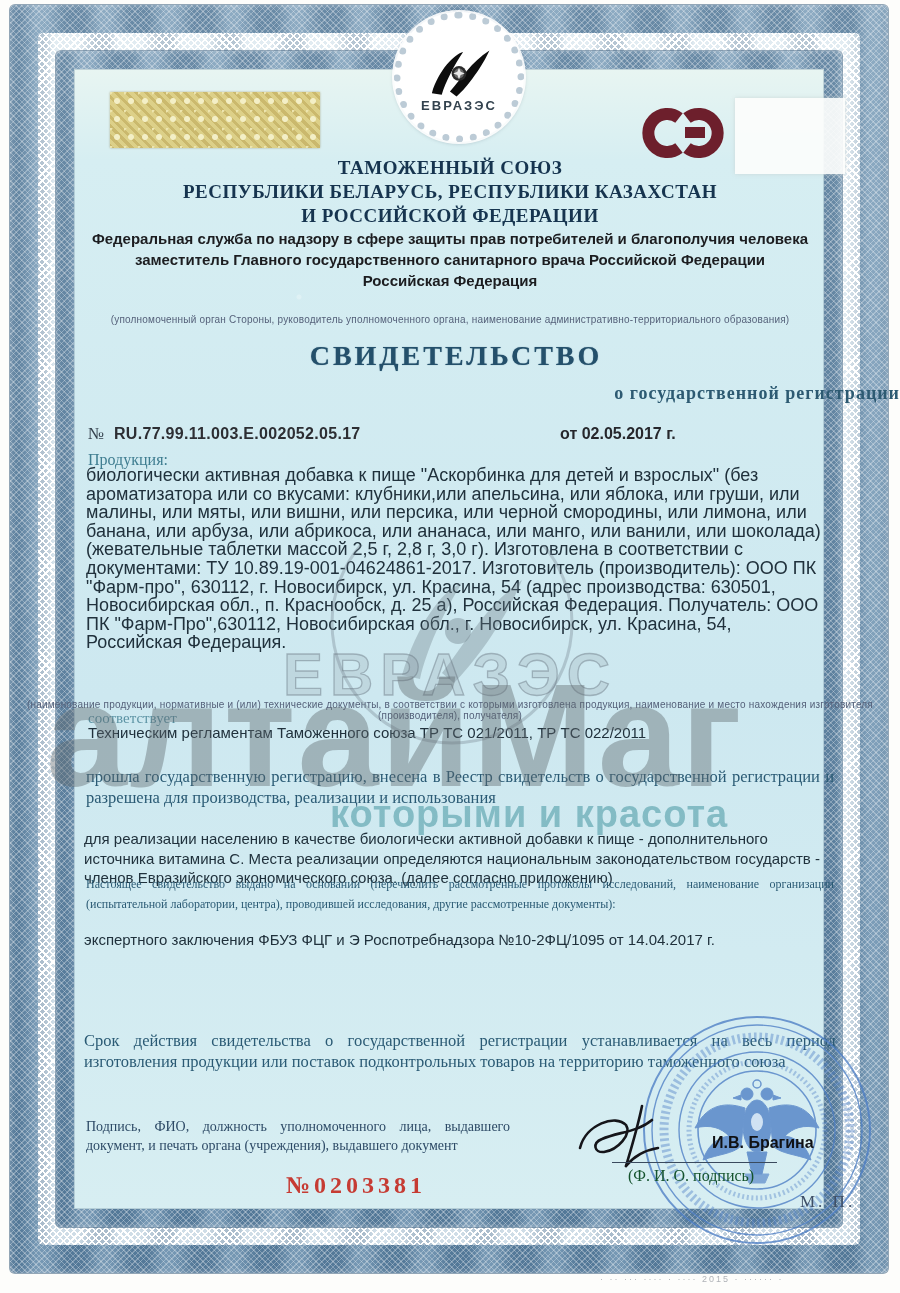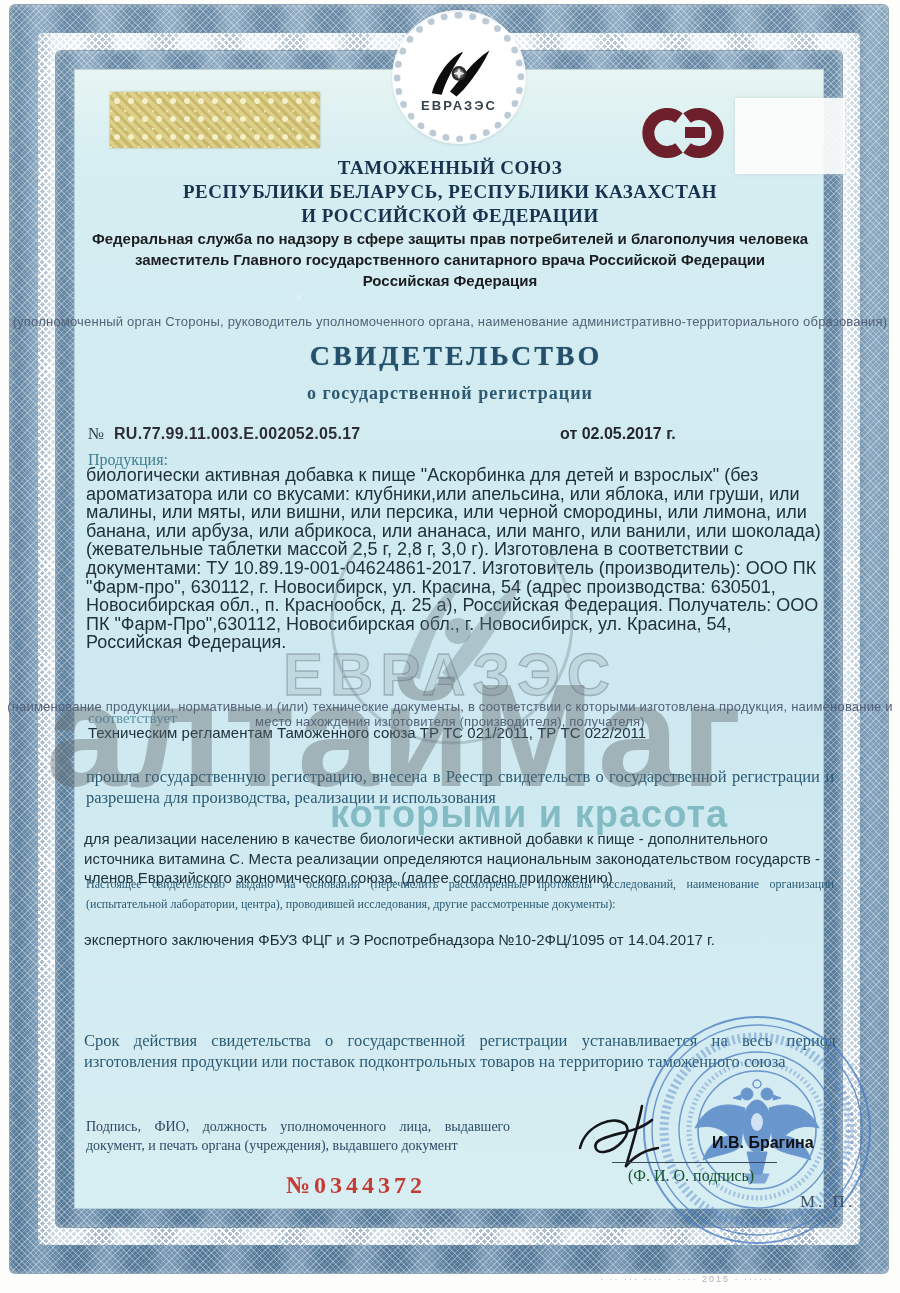--- a/index.html
+++ b/index.html
@@ -29,21 +29,21 @@
     background:
       radial-gradient(circle at 30% 20%, rgba(255,255,255,.25) 0 2px, rgba(0,0,0,0) 3px),
       linear-gradient(180deg,#e8f5f2 0%, #d6eef2 8%, #cde8f0 55%, #d7eef2 100%);
     box-shadow: inset 0 0 0 1px rgba(120,150,170,.35);}
   
   .abs{position:absolute;}
   .serifT{font-family:"Liberation Serif",serif;}
   .center{left:0;right:0;text-align:center;}
   .hdr-bold{font-weight:bold;color:#16344f;font-size:19px;line-height:23px;letter-spacing:.5px;}
   .hdr-sans{color:#1c1d20;font-size:15px;line-height:21px;font-weight:bold;}
-  .tiny{font-size:13px;color:#55617a;letter-spacing:.2px;}
+  .tiny{font-size:10px;color:#55617a;letter-spacing:.2px;}
   .title-main{font-weight:bold;font-size:28px;letter-spacing:3px;color:#24506b;text-shadow:0 0 1px rgba(36,80,107,.6);}
   .title-sub{font-weight:bold;font-size:18px;letter-spacing:1px;color:#2d5a72;}
   .bodytxt{font-size:18px;line-height:18.6px;color:#20313c;}
   .formtxt{font-family:"Liberation Serif",serif;color:#2a5a74;font-size:16.5px;line-height:21px;text-align:justify;}
   .teal{color:#3f7d90;}
   
   .medallion{position:absolute;left:394px;top:12px;width:116px;height:116px;border-radius:50%;
     background:#fff;border:7px dotted #bccbd6;box-shadow:0 0 0 2px rgba(255,255,255,.9),0 1px 4px rgba(60,80,100,.4);
     display:flex;flex-direction:column;align-items:center;justify-content:center;z-index:30;}
   .medallion .lbl{font-weight:bold;font-size:13px;letter-spacing:2px;color:#33424e;margin-top:-2px;}
@@ -103,21 +103,21 @@
 
   <div class="abs center serifT hdr-bold" style="top:156px;">ТАМОЖЕННЫЙ СОЮЗ</div>
   <div class="abs center serifT hdr-bold" style="top:180px;">РЕСПУБЛИКИ БЕЛАРУСЬ, РЕСПУБЛИКИ КАЗАХСТАН</div>
   <div class="abs center serifT hdr-bold" style="top:204px;">И РОССИЙСКОЙ ФЕДЕРАЦИИ</div>
   <div class="abs center hdr-sans" style="top:228px;">Федеральная служба по надзору в сфере защиты прав потребителей и благополучия человека</div>
   <div class="abs center hdr-sans" style="top:249px;">заместитель Главного государственного санитарного врача Российской Федерации</div>
   <div class="abs center hdr-sans" style="top:270px;">Российская Федерация</div>
   <div class="abs center tiny" style="top:314px;">(уполномоченный орган Стороны, руководитель уполномоченного органа, наименование административно-территориального образования)</div>
 
   <div class="abs center serifT title-main" style="top:340px;padding-left:12px;">СВИДЕТЕЛЬСТВО</div>
-  <div class="abs center serifT title-sub" style="top:383px;">о государственной регистрации</div>
+  <div class="abs center serifT title-sub" style="top:383px;text-align:right;">о государственной регистрации</div>
 
   <div class="abs serifT" style="left:88px;top:424px;font-size:17px;color:#35424e;">№</div>
   <div class="abs" style="left:114px;top:425px;font-size:16px;font-weight:bold;color:#2d2e33;letter-spacing:.3px;">RU.77.99.11.003.E.002052.05.17</div>
   <div class="abs" style="left:560px;top:425px;font-size:16px;font-weight:bold;color:#26272c;">от 02.05.2017 г.</div>
 
   <div class="abs serifT teal" style="left:88px;top:451px;font-size:16px;">Продукция:</div>
   <div class="abs bodytxt" style="left:86px;top:466px;width:746px;">биологически активная добавка к пище "Аскорбинка для детей и взрослых" (без ароматизатора или со вкусами: клубники,или апельсина, или яблока, или груши, или малины, или мяты, или вишни, или персика, или черной смородины, или лимона, или банана, или арбуза, или абрикоса, или ананаса, или манго, или ванили, или шоколада) (жевательные таблетки массой 2,5 г, 2,8 г, 3,0 г). Изготовлена в соответствии с документами: ТУ 10.89.19-001-04624861-2017. Изготовитель (производитель): ООО ПК "Фарм-про", 630112, г. Новосибирск, ул. Красина, 54 (адрес производства: 630501, Новосибирская обл., п. Краснообск, д. 25 а), Российская Федерация. Получатель: ООО ПК "Фарм-Про",630112, Новосибирская обл., г. Новосибирск, ул. Красина, 54, Российская Федерация.</div>
   <div class="abs center tiny" style="top:699px;">(наименование продукции, нормативные и (или) технические документы, в соответствии с которыми изготовлена продукция, наименование и место нахождения изготовителя (производителя), получателя)</div>
 
   <div class="abs serifT teal" style="left:88px;top:710px;font-size:15px;opacity:.8;">соответствует</div>
@@ -158,21 +158,21 @@
 
   <svg class="abs" style="left:572px;top:1098px;" width="130" height="78" viewBox="0 0 130 78">
     <g fill="none" stroke="#15151a" stroke-width="2.6" stroke-linecap="round">
       <path d="M8,50 C14,26 44,16 54,27 C60,36 46,52 32,54 C22,55 20,45 30,41 C46,34 66,34 80,22"></path>
       <path d="M70,8 C66,28 60,48 54,68"></path>
       <path d="M54,68 C62,58 74,52 86,50"></path>
     </g>
   </svg>
 
   <div class="abs serifT" style="left:86px;top:1118px;width:424px;font-size:14px;line-height:18.5px;color:#2d4a66;text-align:justify;">Подпись, ФИО, должность уполномоченного лица, выдавшего документ, и печать органа (учреждения), выдавшего документ</div>
-  <div class="abs serial" style="left:286px;top:1172px;">№0344372</div>
+  <div class="abs serial" style="left:286px;top:1172px;">№0203381</div>
   <div class="abs signer" style="left:712px;top:1134px;">И.В. Брагина</div>
   <div class="sig-line"></div>
   <div class="abs sig-note" style="left:628px;top:1167px;">(Ф. И. О. подпись)</div>
   <div class="abs seal-note" style="left:800px;top:1192px;">М. П.</div>
 
   <svg class="abs wm" style="left:282px;top:545px;" width="340" height="200" viewBox="0 0 340 200">
     <circle cx="170" cy="78" r="120" fill="none" stroke="rgba(115,130,140,.35)" stroke-width="3"></circle>
     <path d="M120,130 C135,80 160,45 180,38 C162,66 144,106 138,134 Z" fill="rgba(110,125,135,.35)"></path>
     <path d="M160,128 C185,95 205,60 240,35 C226,70 196,114 172,138 Z" fill="rgba(110,125,135,.35)"></path>
     <circle cx="176" cy="86" r="13" fill="rgba(110,125,135,.4)"></circle>

